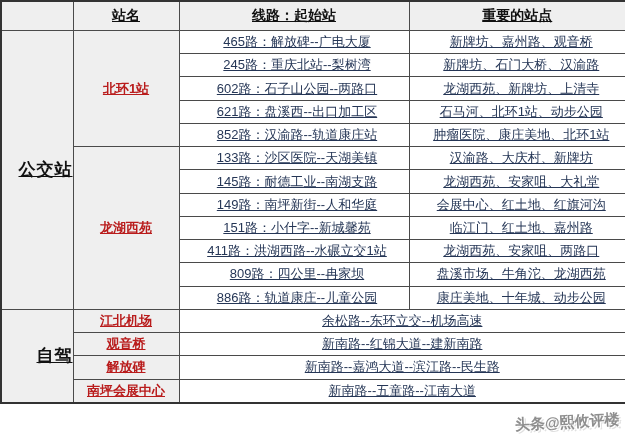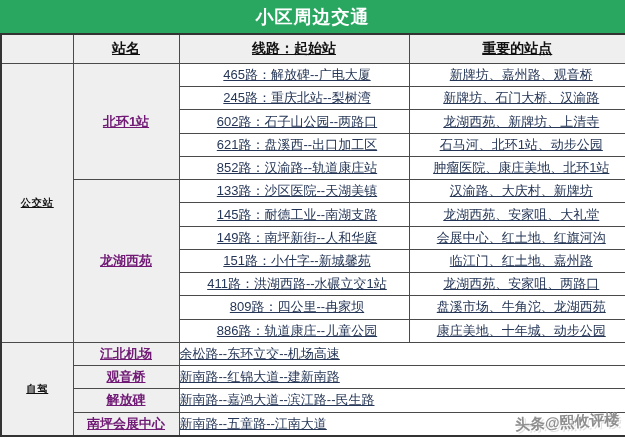--- a/index.html
+++ b/index.html
@@ -47,54 +47,51 @@
     font-weight: bold;
     color: #111111;
     text-align: center;
     font-size: 14px;
   }
   td.corner { background: #efefef; }
   td.cat {
     background: #efefef;
     font-weight: bold;
     color: #111111;
-    text-align: center;
-    font-size: 10px;
+    text-align: right;
+    font-size: 17px;
     letter-spacing: 1px;
   }
   td.sta {
     background: #efefef;
     font-weight: bold;
-    color: #701a75;
+    color: #b91c1c;
     text-align: center;
     font-size: 13px;
   }
   td.route { background: #ffffff; text-align: center; padding-left: 6px; }
   td.stops { background: #ffffff; text-align: center; padding-left: 8px; }
-  td.drive-route { background: #ffffff; text-align: left; }
+  td.drive-route { background: #ffffff; text-align: center; }
   .watermark {
     position: absolute;
     right: 5px;
     bottom: 7px;
     font-size: 15px;
     font-weight: bold;
     color: #8f8f8f;
     text-shadow: 1px 1px 0 #ffffff, 2px 2px 0 #e0e0e0;
     transform: rotate(-3deg);
     pointer-events: none;
   }
 </style>
 </head>
 <body>
 
 <div class="page">
 
-  <div class="title-bar">
-    <span>小区周边交通</span>
-  </div>
 
   <table class="traffic-table">
     <colgroup>
       <col style="width:72px">
       <col style="width:106px">
       <col style="width:230px">
       <col style="width:217px">
     </colgroup>
     <tbody>
       <tr class="head-row">

